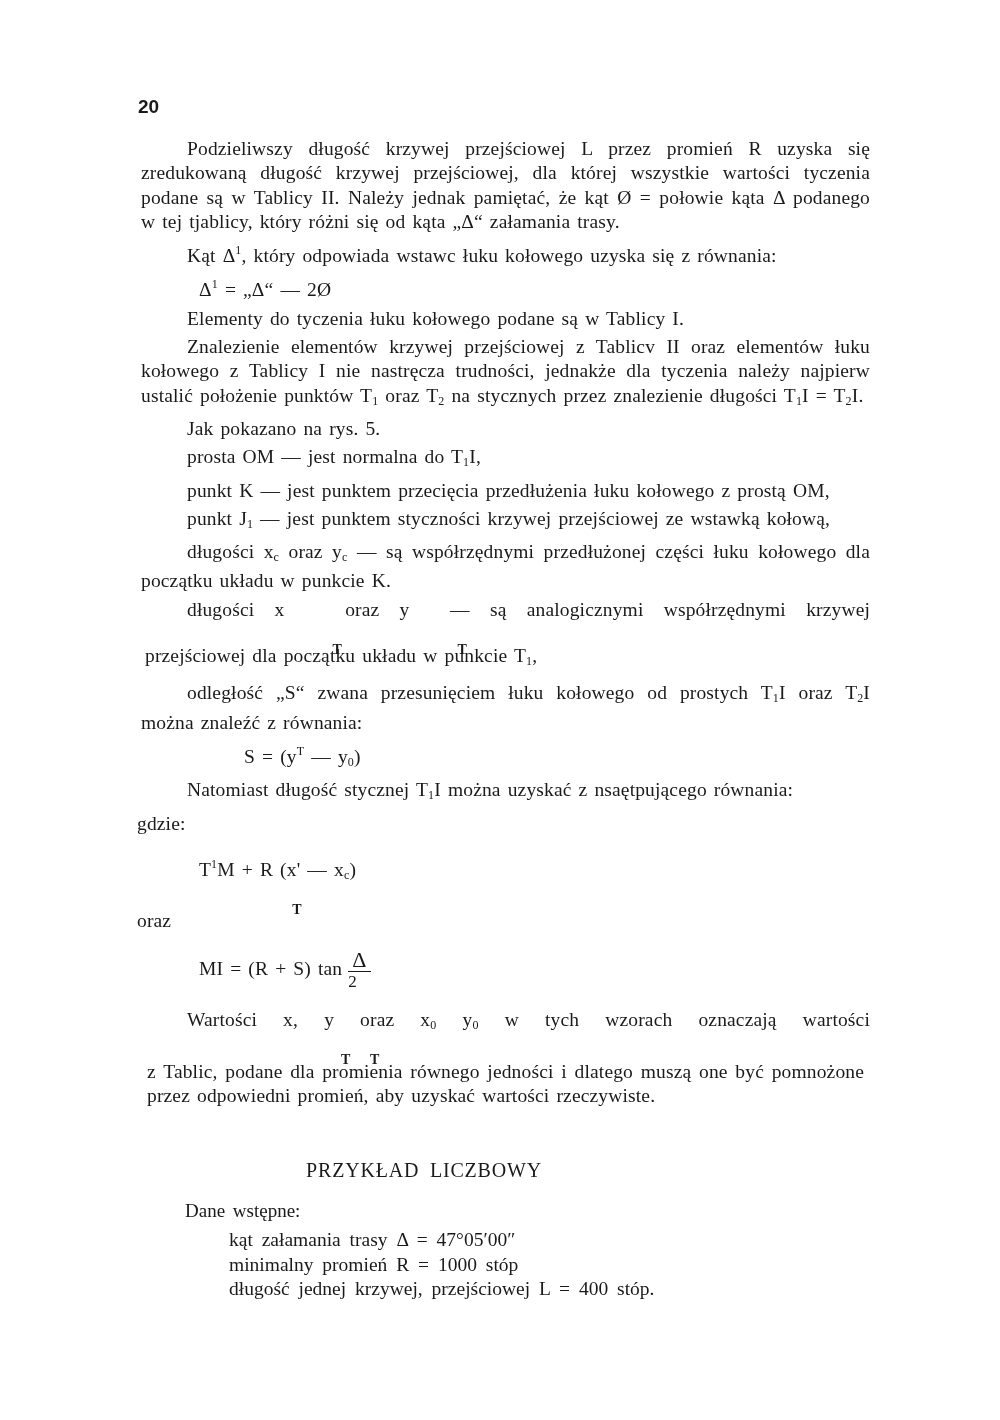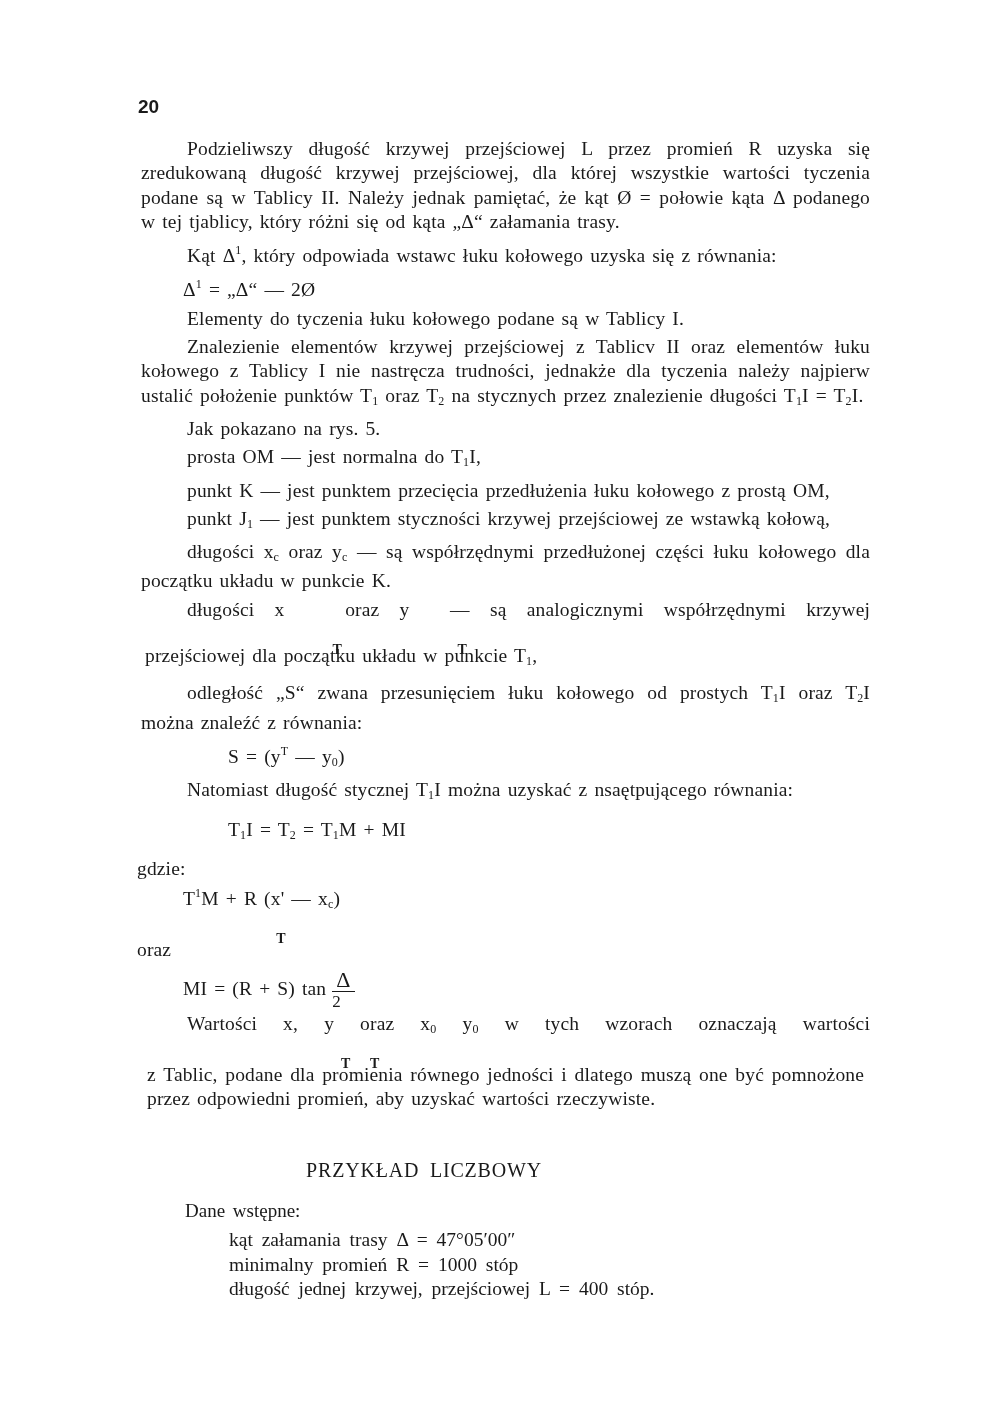--- a/index.html
+++ b/index.html
@@ -14,21 +14,21 @@
     font-weight: bold; font-size: 19px; text-align: right;
   }
   .text {
     position: absolute; left: 137px; width: 737px;
     font-size: 19.5px; line-height: 24.3px;
     text-align: justify; text-align-last: left;
     word-spacing: 2px; letter-spacing: 0.15px;
   }
   .p { margin: 4px; text-indent: 46px; }
   .jl { text-align-last: justify; }
-  .eq { margin: 0; white-space: pre; }
+  .eq { margin: 16px; white-space: pre; }
   .sub { font-size: 12px; vertical-align: -3px; }
   .sup { font-size: 12px; vertical-align: 8px; }
   .undersub { display: inline-block; position: relative; }
   .undersub .u {
     position: absolute; left: 2px; top: 22px; font-size: 14px; font-weight: bold;
   }
   .frac { display: inline-block; vertical-align: middle; text-align: center; margin-left: 6px; }
   .frac .num { display: block; border-bottom: 1.5px solid #1a1a1a; padding: 0 4px; line-height: 22px; font-size: 22px; }
   .frac .den { display: block; font-size: 17px; line-height: 20px; }
   .heading {
@@ -53,21 +53,20 @@
   <p class="p">Jak pokazano na rys. 5.</p>
   <p class="p"><span>prosta OM — jest normalna do T</span><span class="sub">1</span><span>I,</span></p>
   <p class="p">punkt K — jest punktem przecięcia przedłużenia łuku kołowego z prostą OM,</p>
   <p class="p"><span>punkt J</span><span class="sub">1</span><span> — jest punktem styczności krzywej przejściowej ze wstawką kołową,</span></p>
   <p class="p"><span>długości x</span><span class="sub">c</span><span> oraz y</span><span class="sub">c</span><span> — są współrzędnymi przedłużonej części łuku kołowego dla początku układu w punkcie K.</span></p>
   <p class="p jl" style="margin-bottom:22px"><span>długości x</span><span class="undersub"><span class="u">T</span></span>&nbsp;&nbsp;<span> oraz y</span><span class="undersub"><span class="u">T</span></span>&nbsp;<span> — są analogicznymi współrzędnymi krzywej</span></p>
   <p style="margin:8px"><span>przejściowej dla początku układu w punkcie T</span><span class="sub">1</span><span>,</span></p>
   <p class="p"><span>odległość „S“ zwana przesunięciem łuku kołowego od prostych T</span><span class="sub">1</span><span>I oraz T</span><span class="sub">2</span><span>I można znaleźć z równania:</span></p>
   <p class="eq" style="padding-left:91px;margin-top:3px;margin-bottom:3px"><span>S = (y</span><span class="sup">T</span><span> — y</span><span class="sub">0</span><span>)</span></p>
   <p class="p"><span>Natomiast długość stycznej T</span><span class="sub">1</span><span>I można uzyskać z nsaętpującego równania:</span></p>
-  <p class="eq" style="padding-left:91px;margin-top:10px;margin-bottom:10px"><span>T</span><span class="sub">1</span><span>I = T</span><span class="sub">2</span><span> = T</span><span class="sub">1</span><span>M + MI</span></p>
   <p style="margin:0">gdzie:</p>
   <p class="eq" style="padding-left:46px;margin-bottom:22px"><span>T</span><span class="sup">1</span><span>M + R (x'</span><span class="undersub"><span class="u" style="left:-8px">T</span></span><span> — x</span><span class="sub">c</span><span>)</span></p>
   <p style="margin:0 0 6px 0">oraz</p>
   <p class="eq" style="padding-left:46px"><span>MI = (R + S) tan</span><span class="frac"><span class="num">Δ</span><span class="den">2</span></span></p>
   <p class="p jl" style="margin-top:0;margin-bottom:22px"><span>Wartości x</span><span class="undersub"><span class="u">T</span></span><span>, y</span><span class="undersub"><span class="u" style="left:-10px">T</span></span><span> oraz x</span><span class="sub">0</span><span> y</span><span class="sub">0</span><span> w tych wzorach oznaczają wartości</span></p>
   <p style="margin:10px">z Tablic, podane dla promienia równego jedności i dlatego muszą one być pomnożone przez odpowiedni promień, aby uzyskać wartości rzeczywiste.</p>
 </div>
 
 <div class="heading">PRZYKŁAD LICZBOWY</div>
 

